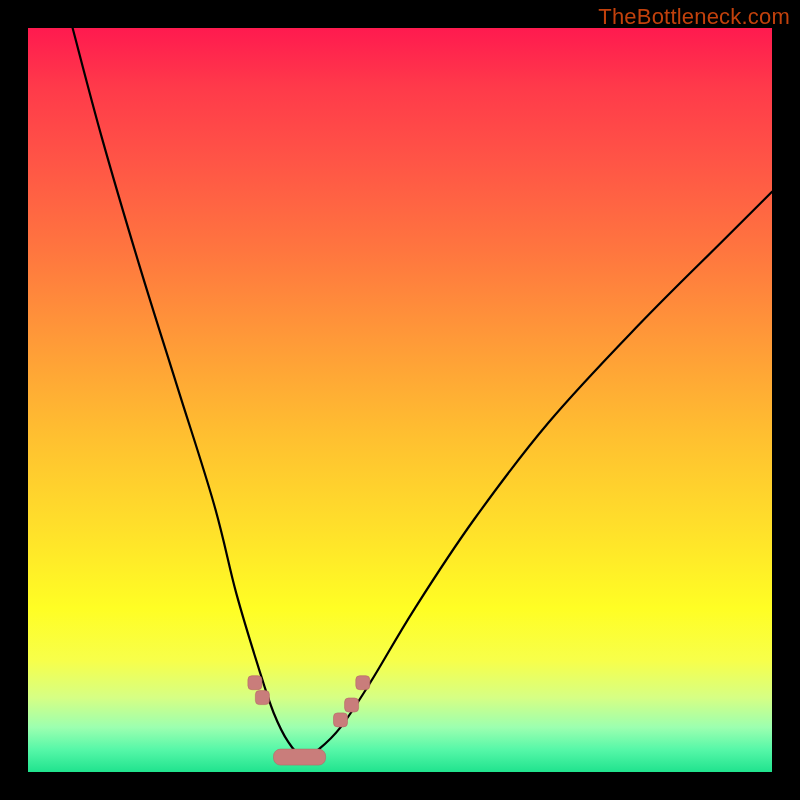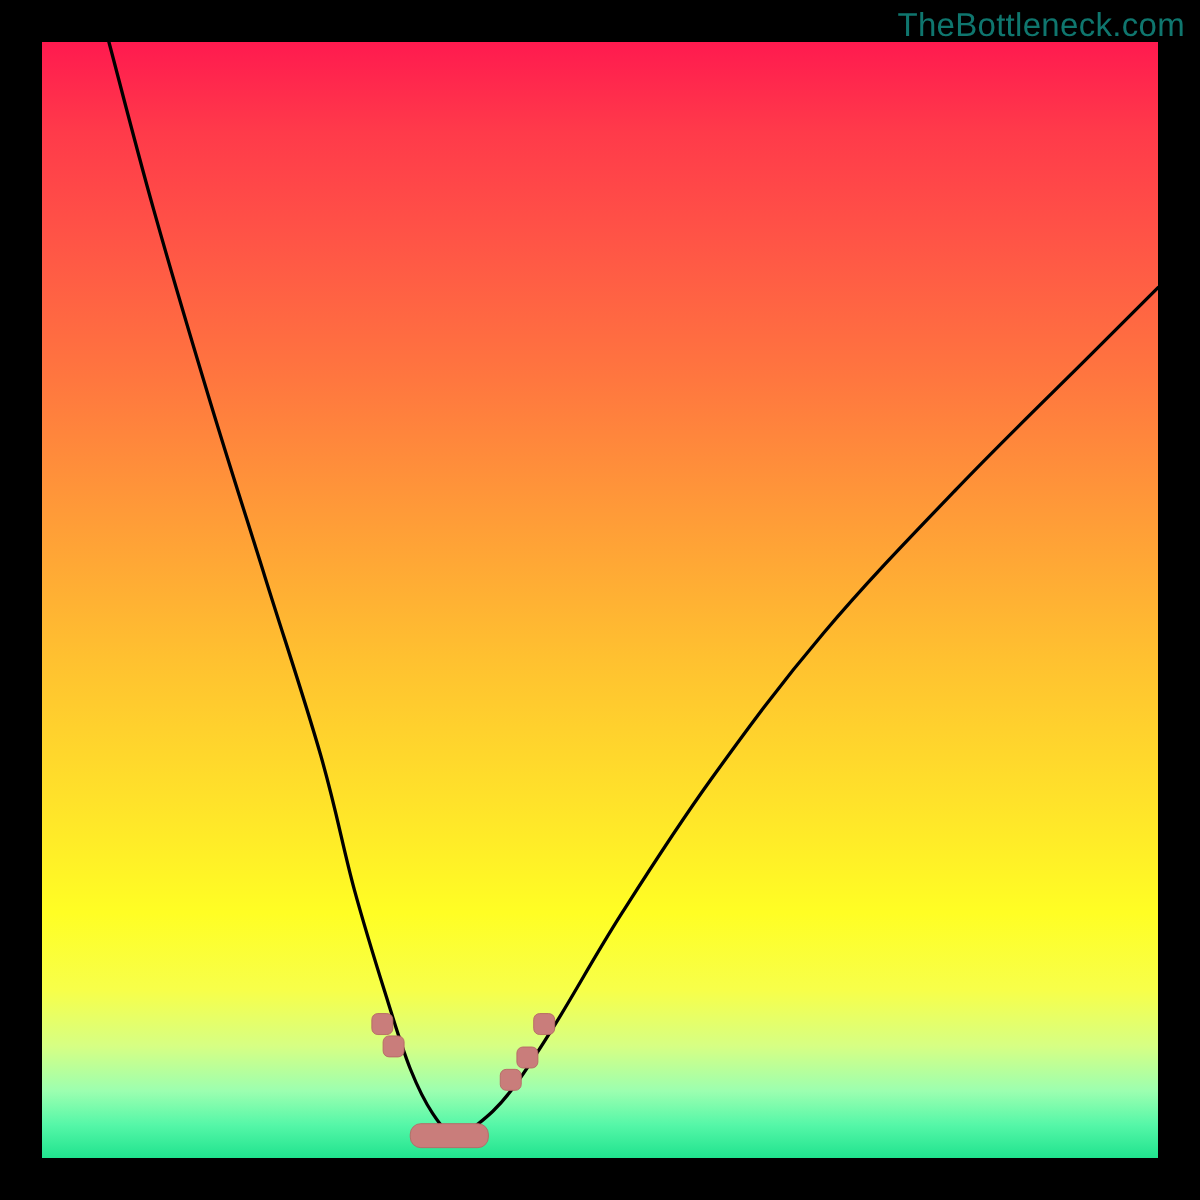--- a/index.html
+++ b/index.html
@@ -40,21 +40,21 @@
       #56f7a8 97%,
       #20e38e 100%
     );
   }
   .watermark {
     position: absolute;
     top: 4px;
     right: 10px;
     font-size: 22px;
     font-weight: 500;
-    color: #0f766e;
+    color: #c2410c;
     letter-spacing: 0.2px;
   }
   svg.curve {
     position: absolute;
     top: 0;
     left: 0;
     width: 744px;
     height: 744px;
     overflow: visible;
   }

